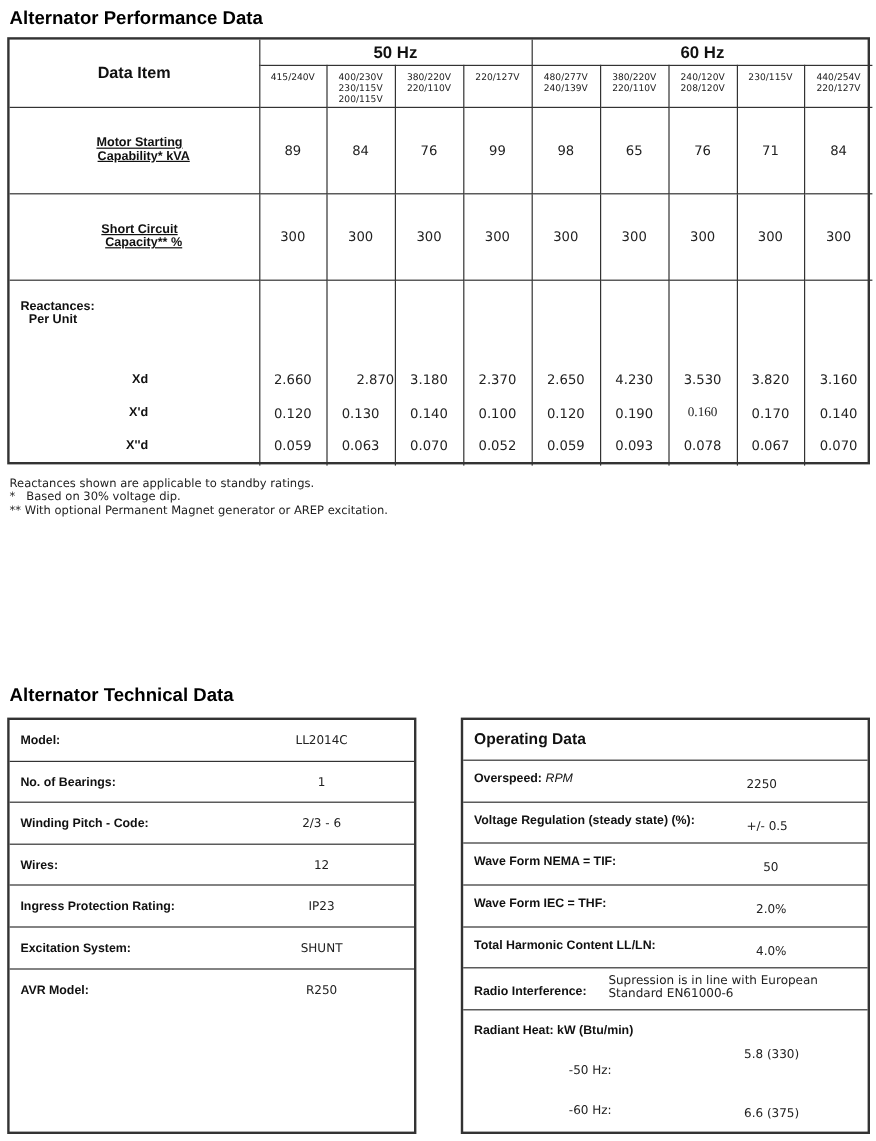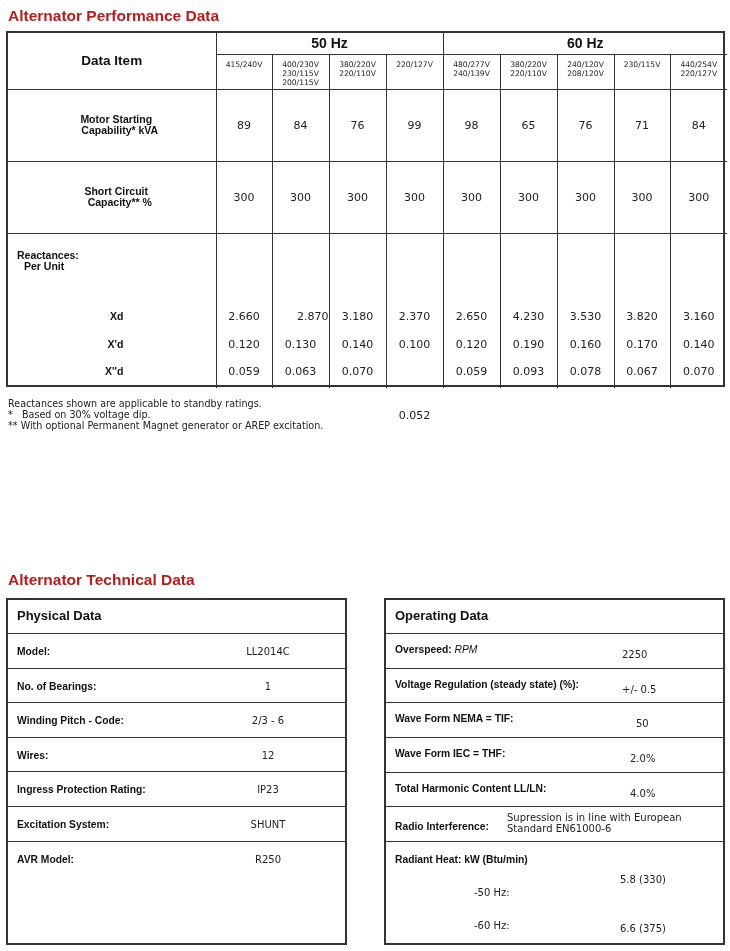--- a/index.html
+++ b/index.html
@@ -2,42 +2,42 @@
 <html><head>
   <meta charset="utf-8">
   <style>
     * { box-sizing: border-box; margin: 0; padding: 0; }
     html, body { width: 730px; height: 951px; background: #ffffff; overflow: hidden; }
     body { position: relative; font-family: "DejaVu Sans", "Liberation Sans", sans-serif; color: #111; }
 
     .section-title {
       position: absolute; left: 8px;
       font-family: "Liberation Sans", sans-serif;
-      font-weight: bold; font-size: 15.5px; color: #b91c1c;
+      font-weight: bold; font-size: 15.5px; color: #000000;
     }
     #perf-title { top: 7px; }
     #tech-title { top: 571px; }
 
     
     #perf-table {
       position: absolute; left: 6px; top: 31px; width: 719px; height: 356px;
       border: 2px solid #333; 
     }
     #perf-table table { border-collapse: collapse; width: 100%; height: 100%; table-layout: fixed; }
     #perf-table td, #perf-table th { border: 1.5px solid #333; padding: 0; vertical-align: middle; text-align: center; }
     #perf-table tr:first-child > * { border-top: none; }
     #perf-table tr > *:first-child { border-left: none; }
     #perf-table tr > *:last-child { border-right: none; }
     #perf-table tr:last-child > * { border-bottom: none; }
 
     .hz-label { font-family: "Liberation Sans", sans-serif; font-weight: bold; font-size: 14px; height: 21px; }
     .data-item-head { font-family: "Liberation Sans", sans-serif; font-weight: bold; font-size: 13.5px; }
     .volt { font-size: 7.6px; color: #222; vertical-align: top !important; padding-top: 5px !important; line-height: 9px; height: 35px; }
     .volt span { display: block; }
-    .row-label { text-align: right; font-family: "Liberation Sans", sans-serif; font-weight: bold; font-size: 10.5px; line-height: 11px; padding-left: 9px !important; }
+    .row-label { text-align: right; font-family: "Liberation Sans", sans-serif; font-weight: bold; font-size: 10.5px; line-height: 11px; padding-left: 9px !important; text-decoration: underline; }
     .row-label .l2 { padding-left: 7px; display: block; }
     .row-label .l1 { display: block; }
     .val { font-size: 11px; color: #222; }
     .react-cell { vertical-align: top !important; position: relative; }
     .react-label { position: absolute; left: 9px; top: 16px; text-align: left; font-family: "Liberation Sans", sans-serif; font-weight: bold; font-size: 10.5px; line-height: 11px; }
     .react-label span { display: block; }
     .react-label .l2 { padding-left: 7px; }
     .sub-label { position: absolute; right: 92px; font-family: "Liberation Sans", sans-serif; font-weight: bold; font-size: 10.5px; }
     .sub-val { position: absolute; left: 0; right: 0; text-align: center; font-size: 11px; color: #222; }
 
@@ -182,35 +182,35 @@
             <span class="sub-val" style="top: 131px;">0.063</span>
           </td>
           <td class="react-cell">
             <span class="sub-val" style="top: 76px;">3.180</span>
             <span class="sub-val" style="top: 104px;">0.140</span>
             <span class="sub-val" style="top: 131px;">0.070</span>
           </td>
           <td class="react-cell">
             <span class="sub-val" style="top: 76px;">2.370</span>
             <span class="sub-val" style="top: 104px;">0.100</span>
-            <span class="sub-val" style="top: 131px; margin-top: 44px;">0.052</span>
+            <span class="sub-val" style="top: 131px;">0.052</span>
           </td>
           <td class="react-cell">
             <span class="sub-val" style="top: 76px;">2.650</span>
             <span class="sub-val" style="top: 104px;">0.120</span>
             <span class="sub-val" style="top: 131px;">0.059</span>
           </td>
           <td class="react-cell">
             <span class="sub-val" style="top: 76px;">4.230</span>
             <span class="sub-val" style="top: 104px;">0.190</span>
             <span class="sub-val" style="top: 131px;">0.093</span>
           </td>
           <td class="react-cell">
             <span class="sub-val" style="top: 76px;">3.530</span>
-            <span class="sub-val" style="top: 104px;">0.160</span>
+            <span class="sub-val" style="top: 104px; font-family: Liberation Serif, serif;">0.160</span>
             <span class="sub-val" style="top: 131px;">0.078</span>
           </td>
           <td class="react-cell">
             <span class="sub-val" style="top: 76px;">3.820</span>
             <span class="sub-val" style="top: 104px;">0.170</span>
             <span class="sub-val" style="top: 131px;">0.067</span>
           </td>
           <td class="react-cell">
             <span class="sub-val" style="top: 76px;">3.160</span>
             <span class="sub-val" style="top: 104px;">0.140</span>
@@ -223,21 +223,20 @@
 
 <div id="footnotes">
   <span class="fn">Reactances shown are applicable to standby ratings.</span>
   <span class="fn">*   Based on 30% voltage dip.</span>
   <span class="fn">** With optional Permanent Magnet generator or AREP excitation.</span>
 </div>
 
 <div id="tech-title" class="section-title">Alternator Technical Data</div>
 
 <div id="phys-box" class="box">
-  <div class="box-head">Physical Data</div>
   <div id="phys-rows">
       <div class="box-row">
         <span class="row-key">Model:</span>
         <span class="row-value">LL2014C</span>
       </div>
       <div class="box-row">
         <span class="row-key">No. of Bearings:</span>
         <span class="row-value">1</span>
       </div>
       <div class="box-row">

